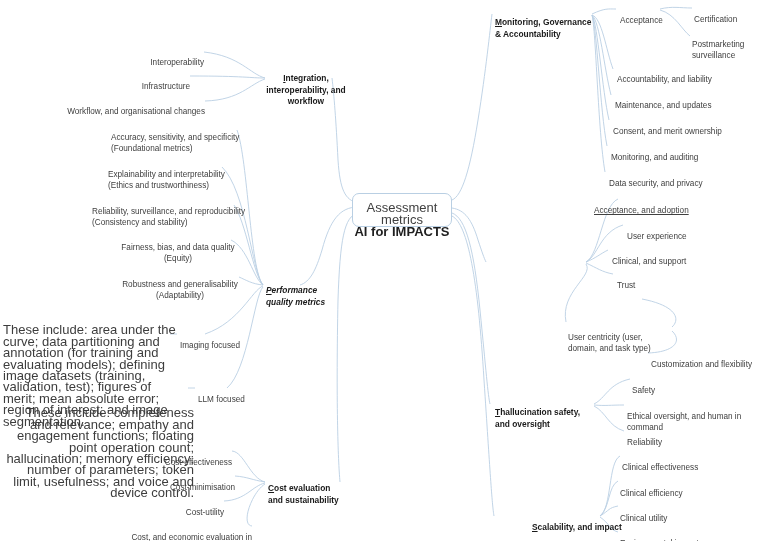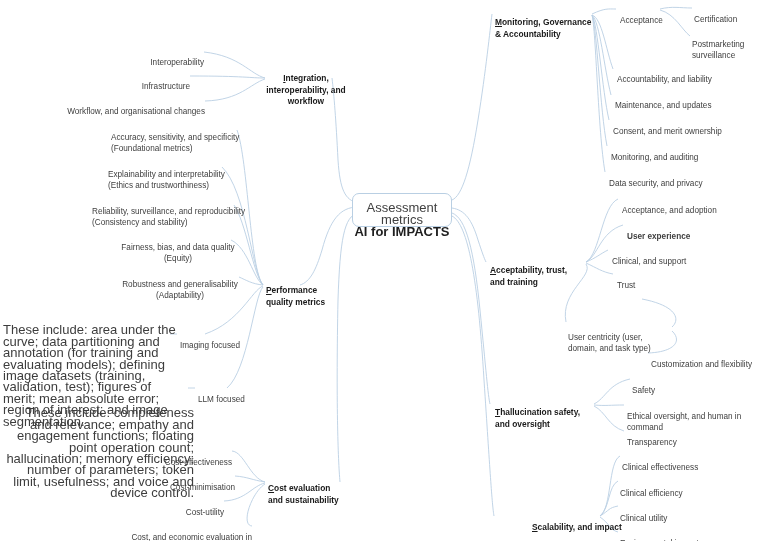--- a/index.html
+++ b/index.html
@@ -153,21 +153,21 @@
   <div class="node anchor-right" style="left:104px; top:46px; width:100px;">
     <span>Interoperability</span>
   </div>
   <div class="node anchor-right" style="left:90px; top:70px; width:100px;">
     <span>Infrastructure</span>
   </div>
   <div class="node anchor-right" style="left:55px; top:95px; width:150px;">
     <span>Workflow, and organisational changes</span>
   </div>
 
-  <div class="node branch anchor-left" style="left:266px; top:274px; width:90px;">
+  <div class="node branch anchor-left" style="left:266px; top:274px; width:90px;font-style:italic;">
     <span class="first-letter">P</span><span>erformance
 quality metrics</span>
   </div>
 
   <div class="node anchor-left" style="left:111px; top:121px; width:145px;">
     <span>Accuracy, sensitivity, and specificity
 (Foundational metrics)</span>
   </div>
   <div class="node anchor-left" style="left:108px; top:158px; width:145px;">
     <span>Explainability and interpretability
@@ -243,29 +243,25 @@
   <div class="node anchor-left" style="left:613px; top:115px; width:140px;">
     <span>Consent, and merit ownership</span>
   </div>
   <div class="node anchor-left" style="left:611px; top:141px; width:130px;">
     <span>Monitoring, and auditing</span>
   </div>
   <div class="node anchor-left" style="left:609px; top:167px; width:130px;">
     <span>Data security, and privacy</span>
   </div>
 
-  <div class="node branch anchor-left" style="left:490px; top:254px; width:100px;">
-    <span class="first-letter">A</span><span>cceptability, trust,
-and training</span>
-  </div>
-
-  <div class="node anchor-left" style="left:622px; top:194px; width:130px;">
+
+  <div class="node anchor-left" style="left:594px; top:194px; width:130px;text-decoration:underline;">
     <span>Acceptance, and adoption</span>
   </div>
-  <div class="node anchor-left" style="left:627px; top:220px; width:110px;font-weight:bold;">
+  <div class="node anchor-left" style="left:627px; top:220px; width:110px;">
     <span>User experience</span>
   </div>
   <div class="node anchor-left" style="left:612px; top:245px; width:120px;">
     <span>Clinical, and support</span>
   </div>
   <div class="node anchor-left" style="left:617px; top:269px; width:60px;">
     <span>Trust</span>
   </div>
 
   <div class="node anchor-left" style="left:568px; top:321px; width:106px;">
@@ -281,21 +277,21 @@
 and oversight</span>
   </div>
 
   <div class="node anchor-left" style="left:632px; top:374px; width:60px;">
     <span>Safety</span>
   </div>
   <div class="node anchor-left" style="left:627px; top:400px; width:145px;">
     <span>Ethical oversight, and human in command</span>
   </div>
   <div class="node anchor-left" style="left:627px; top:426px; width:80px;">
-    <span>Transparency</span>
+    <span>Reliability</span>
   </div>
 
   <div class="node branch anchor-left" style="left:508px; top:511px; width:110px;margin-left:24px;">
     <span class="first-letter">S</span><span>calability, and impact</span>
   </div>
 
   <div class="node anchor-left" style="left:622px; top:451px; width:110px;">
     <span>Clinical effectiveness</span>
   </div>
   <div class="node anchor-left" style="left:620px; top:477px; width:110px;">

